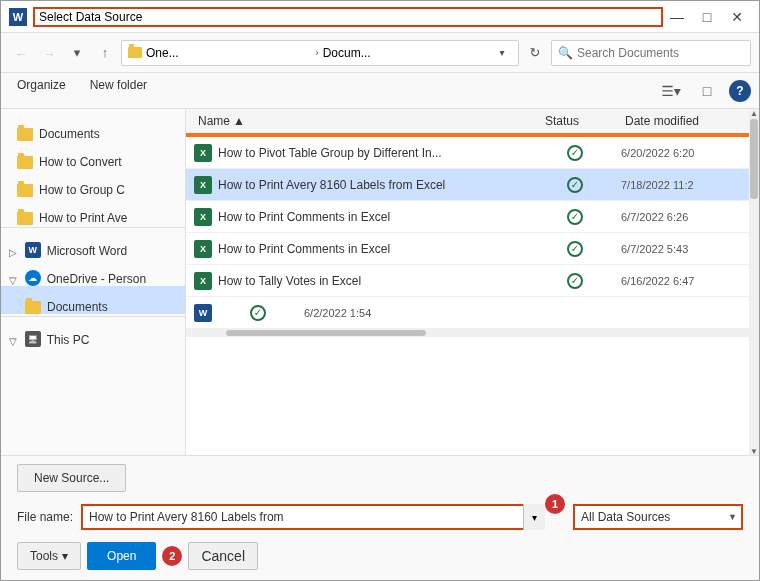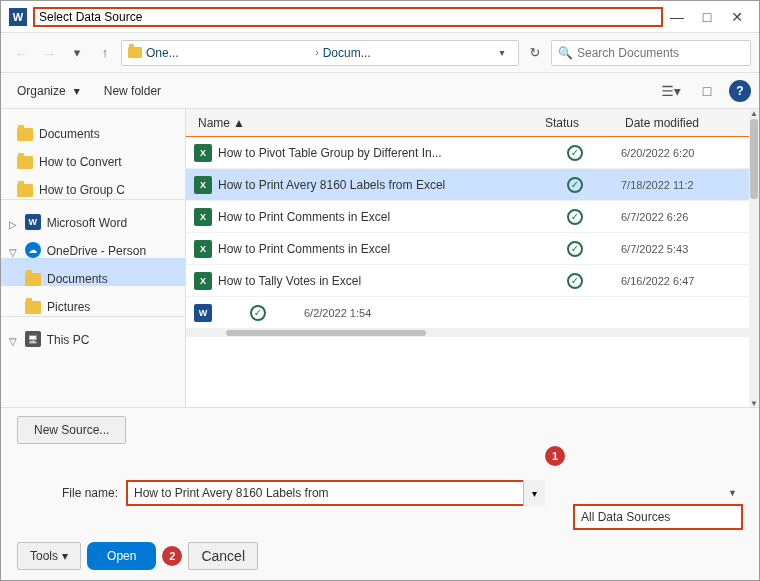--- a/index.html
+++ b/index.html
@@ -113,21 +113,21 @@
       position: absolute;
       top: -3px;
       left: 1px;
       width: 5px;
       height: 3px;
       background: #f0c040;
       border-radius: 1px 1px 0 0;
     }
     .path-text {
       font-size: 12px;
-      color: #0c4a6e;
+      color: #000000;
       flex: 1;
     }
     .path-chevron {
       color: #666;
       font-size: 10px;
     }
     .path-dropdown {
       width: 20px;
       height: 24px;
       background: transparent;
@@ -185,23 +185,24 @@
     }
     .toolbar-btn {
       height: 26px;
       padding: 0 8px;
       background: transparent;
       border: none;
       cursor: pointer;
       font-size: 12px;
       color: #333;
       display: flex;
-      align-items: center;
-      gap: 8px;
+      align-items: flex-start;
+      gap: 16px;
       border-radius: 3px;
+      flex-direction: column;
     }
     .toolbar-separator { flex: 1; }
     .view-btn {
       width: 28px;
       height: 26px;
       background: transparent;
       border: none;
       cursor: pointer;
       font-size: 14px;
       color: #555;
@@ -320,21 +321,21 @@
 
     
     .file-list {
       flex: 1;
       display: flex;
       flex-direction: column;
       overflow: hidden;
     }
     .file-list-header {
       display: flex;
-      border-bottom: 1px solid #f97316;
+      border-bottom: 4px solid #f97316;
       background: #f5f5f5;
       height: 28px;
       align-items: center;
       padding: 0 8px;
     }
     .col-header {
       font-size: 12px;
       color: #333;
       cursor: pointer;
       display: flex;
@@ -455,21 +456,20 @@
     .filename-row {
       display: flex;
       align-items: center;
       padding: 4px 16px 8px;
       gap: 8px;
     }
     .filename-label {
       font-size: 12px;
       color: #333;
       white-space: nowrap;
-      margin-left: 45px;
     }
     .filename-input-container {
       position: relative;
       flex: 1;
     }
     .filename-input {
       width: 100%;
       height: 26px;
       border: 2px solid #d04010;
       padding: 0 24px 0 6px;
@@ -497,21 +497,20 @@
       width: 170px;
       height: 26px;
       border: 1px solid #c0c0c0;
       padding: 0 20px 0 6px;
       font-size: 12px;
       color: #333;
       background: white;
       appearance: none;
       cursor: pointer;
       border: 2px solid #d04010;
-      margin-top: 48px;
     }
     .select-wrapper {
       position: relative;
     }
     .select-wrapper::after {
       content: '▼';
       position: absolute;
       right: 6px;
       top: 50%;
       transform: translateY(-50%);
@@ -540,21 +539,21 @@
       gap: 4px;
     }
     .open-btn {
       height: 28px;
       padding: 0 20px;
       background: #0078d4;
       border: none;
       cursor: pointer;
       font-size: 12px;
       color: white;
-      border-radius: 7px;
+      border-radius: 2px;
     }
     .cancel-btn {
       height: 28px;
       padding: 0 12px;
       background: #f0f0f0;
       border: 1px solid #c0c0c0;
       cursor: pointer;
       font-size: 14px;
       color: #333;
       border-radius: 2px;
@@ -639,38 +638,38 @@
         <span>Documents</span>
       </div>
       <div class="sidebar-item" style="padding-left:16px;">
         <div class="folder-icon"></div>
         <span>How to Convert</span>
       </div>
       <div class="sidebar-item" style="padding-left:16px;">
         <div class="folder-icon"></div>
         <span>How to Group C</span>
       </div>
+      <div class="sidebar-item" style="padding-left:16px;">
+        <div class="folder-icon"></div>
+        <span>How to Print Ave</span>
+      </div>
       <div class="sidebar-divider"></div>
       <div class="sidebar-item">
         <span class="expand-arrow">▷</span>
         <div class="word-icon">W</div>
         <span>Microsoft Word</span>
       </div>
       <div class="sidebar-item">
         <span class="expand-arrow">▽</span>
         <div class="cloud-icon">☁</div>
         <span>OneDrive - Person</span>
       </div>
       <div class="sidebar-item selected" style="padding-left:24px;">
         <div class="folder-icon"></div>
         <span>Documents</span>
-      </div>
-      <div class="sidebar-item" style="padding-left:24px;">
-        <div class="folder-icon"></div>
-        <span>Pictures</span>
       </div>
       <div class="sidebar-divider"></div>
       <div class="sidebar-item">
         <span class="expand-arrow">▽</span>
         <div class="pc-icon">🖥</div>
         <span>This PC</span>
       </div>
     </div>
 
     <div class="file-list">

